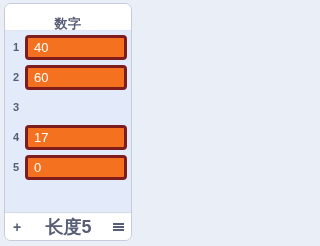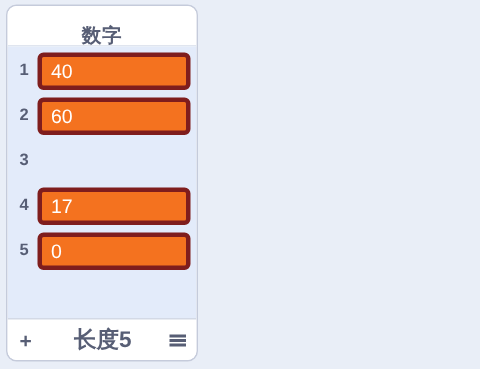--- a/index.html
+++ b/index.html
@@ -110,21 +110,21 @@
     text-align: left;
     font-size: 14px;
     font-weight: 700;
     color: #575e75;
     line-height: 1;
     padding-left: 2px;
   }
   .footer-length {
     flex: 1 1 auto;
     text-align: center;
-    font-size: 15px;
+    font-size: 18px;
     font-weight: 700;
     color: #575e75;
     line-height: 1;
     padding-right: 4px;
   }
   .footer-resize {
     flex: 0 0 14px;
     display: flex;
     flex-direction: column;
     justify-content: center;

